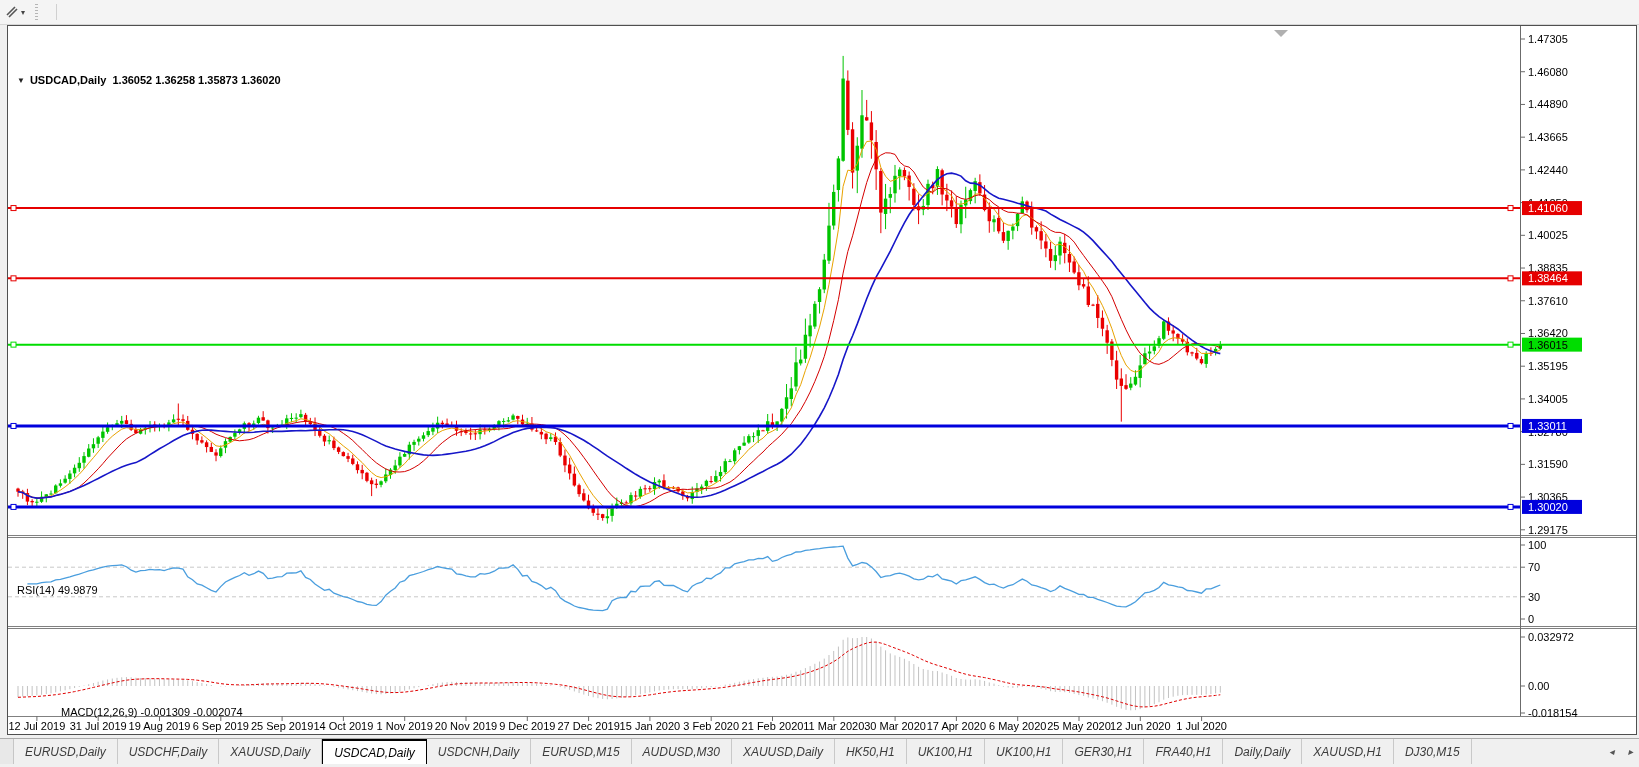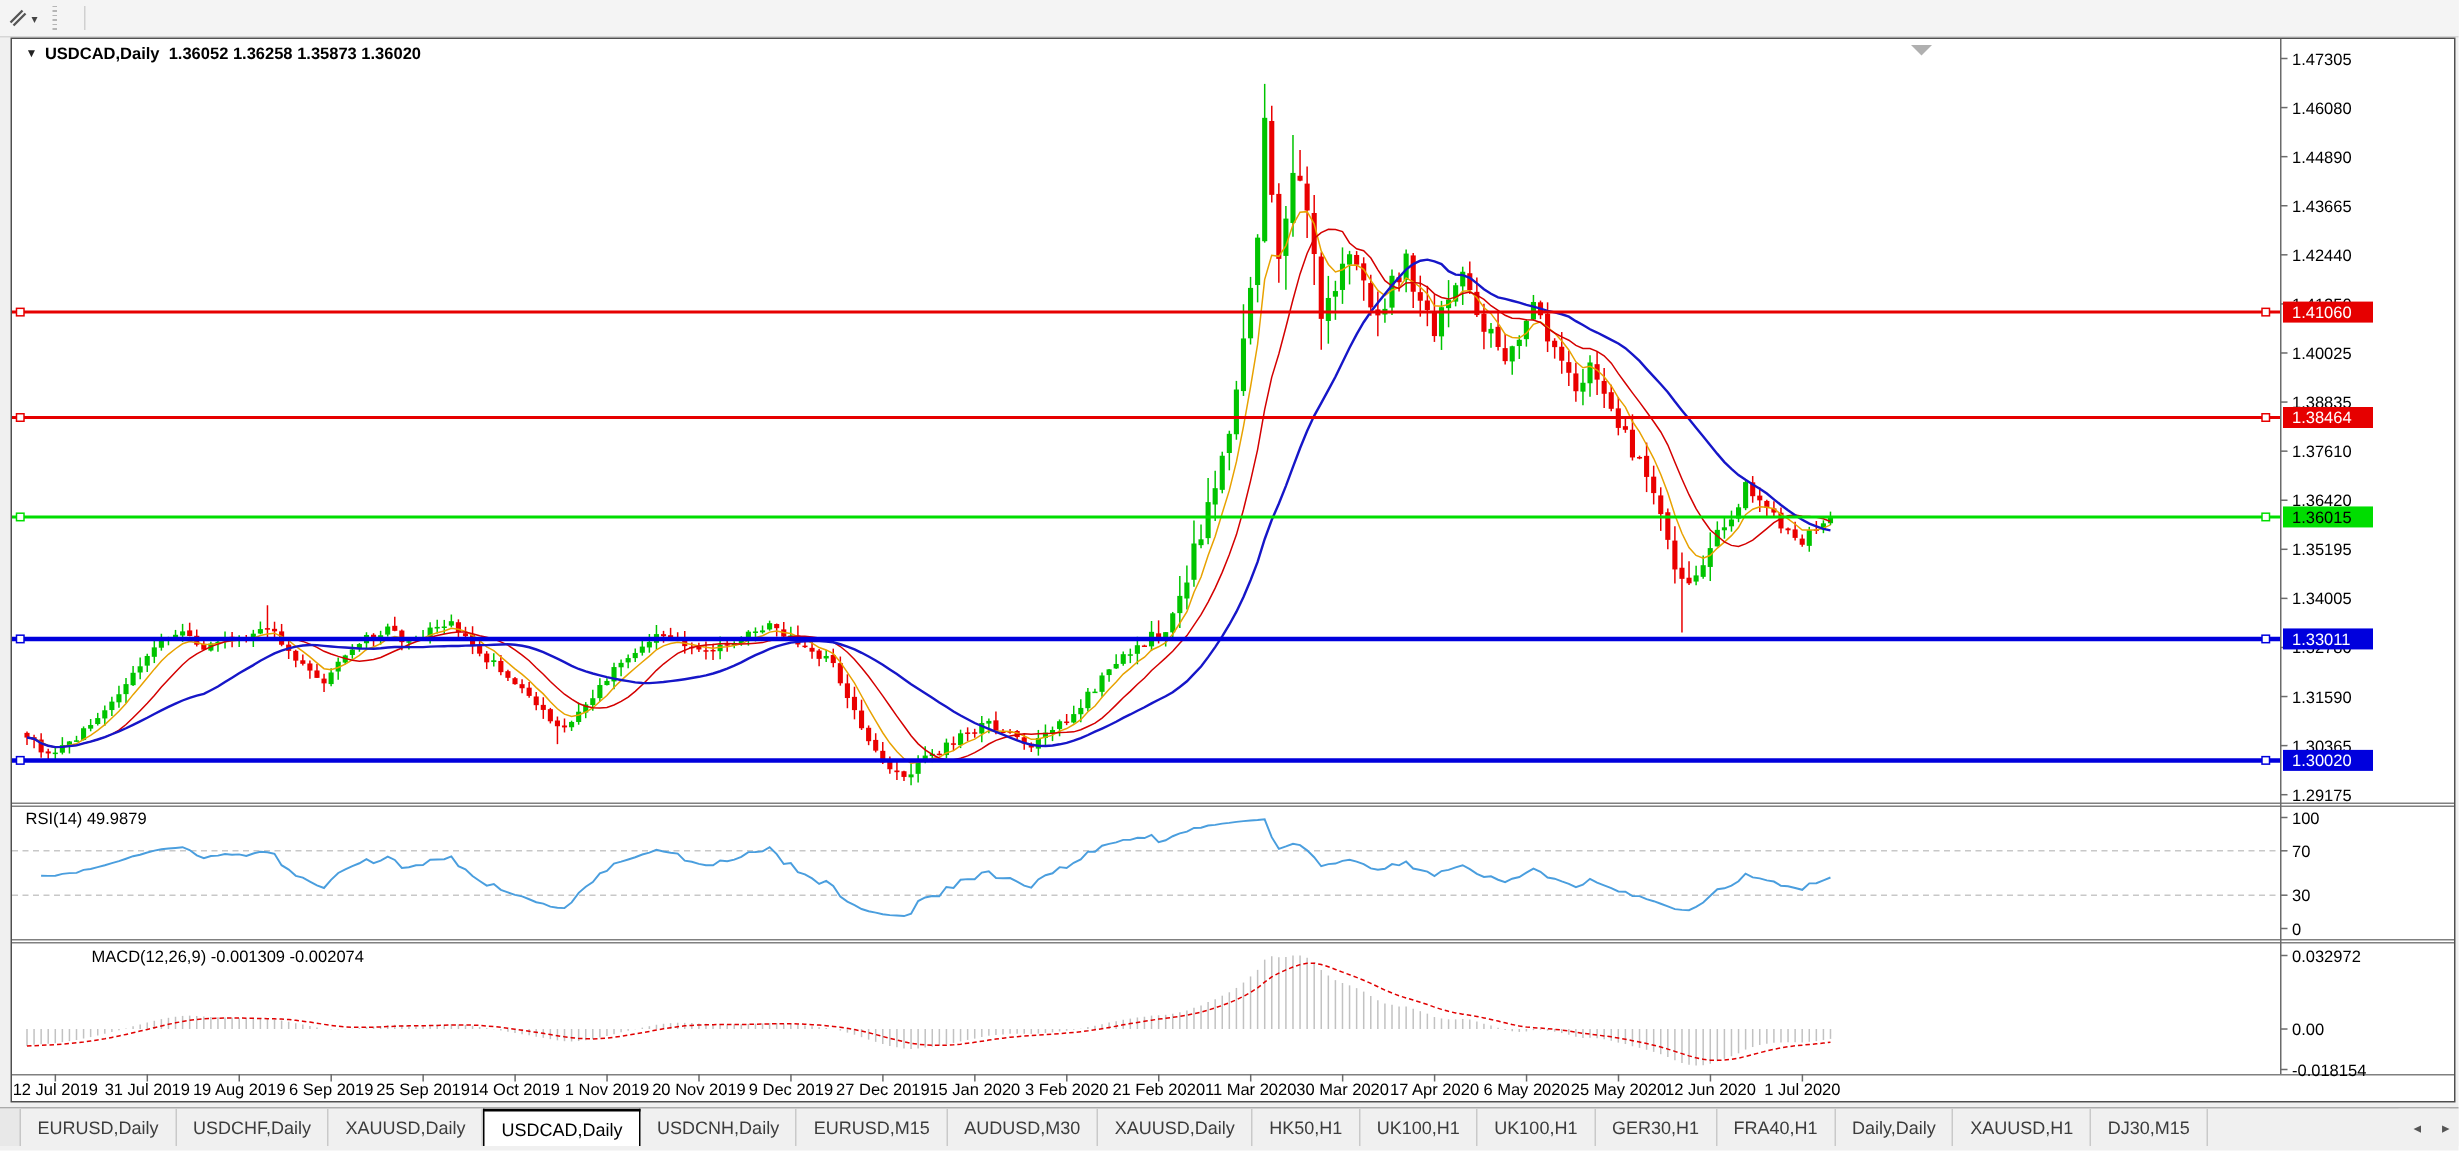--- a/index.html
+++ b/index.html
@@ -24,30 +24,30 @@
     border:1px solid transparent;border-radius:2px;cursor:default;user-select:none;
   }
   .tf-btn.active{background:#fcfcfc;border-color:#9b9b9b;}
   .toolbar-sep{width:1px;height:16px;background:#d0d0d0;margin-left:8px;}
   
   .chart-window{
     position:absolute;left:7px;top:25px;width:1630px;height:710px;
     background:#ffffff;border:1px solid #4f4f4f;box-sizing:border-box;
   }
   .chart-window svg{position:absolute;left:0;top:0;}
-  .overlay{position:absolute;font-size:11px;color:#000;white-space:nowrap;pointer-events:none;}
+  .overlay{position:absolute;font-size:11px;color:#000;white-space:nowrap;pointer-events:none;margin-top:44px;}
   .overlay.title{left:9px;top:4px;font-weight:bold;}
   .overlay .collapse{font-size:8px;font-weight:normal;margin-right:5px;vertical-align:1px;color:#222;}
   .overlay.rsi{left:9px;top:514px;text-align:right;}
-  .overlay.macd{left:9px;top:606px;padding-left:44px;}
+  .overlay.macd{left:9px;top:636px;padding-left:44px;}
   
   .tabbar{
     position:absolute;left:0;top:738px;width:1639px;height:25px;
     background:#f0f0f0;border-top:1px solid #ababab;
-    display:flex;align-items:stretch;font-size:12px;color:#3c3c3c;overflow:hidden;
+    display:flex;align-items:stretch;font-size:12px;color:#3c3c3c;overflow:hidden;font-style:italic;
   }
   .tab-spacer{width:13px;border-right:1px solid #c6c6c6;background:#e8e8e8;}
   .tab{display:flex;align-items:center;padding:0 11px;border-right:1px solid #c9c9c9;
     white-space:nowrap;cursor:default;user-select:none;}
   .tab.active{
     background:#ffffff;color:#000;border:1px solid #000;border-top-width:2px;
     border-bottom:none;margin-top:0;
   }
   .tab-arrows{position:absolute;right:6px;top:0;height:25px;display:flex;align-items:center;gap:14px;
     background:#f0f0f0;padding-left:10px;}

